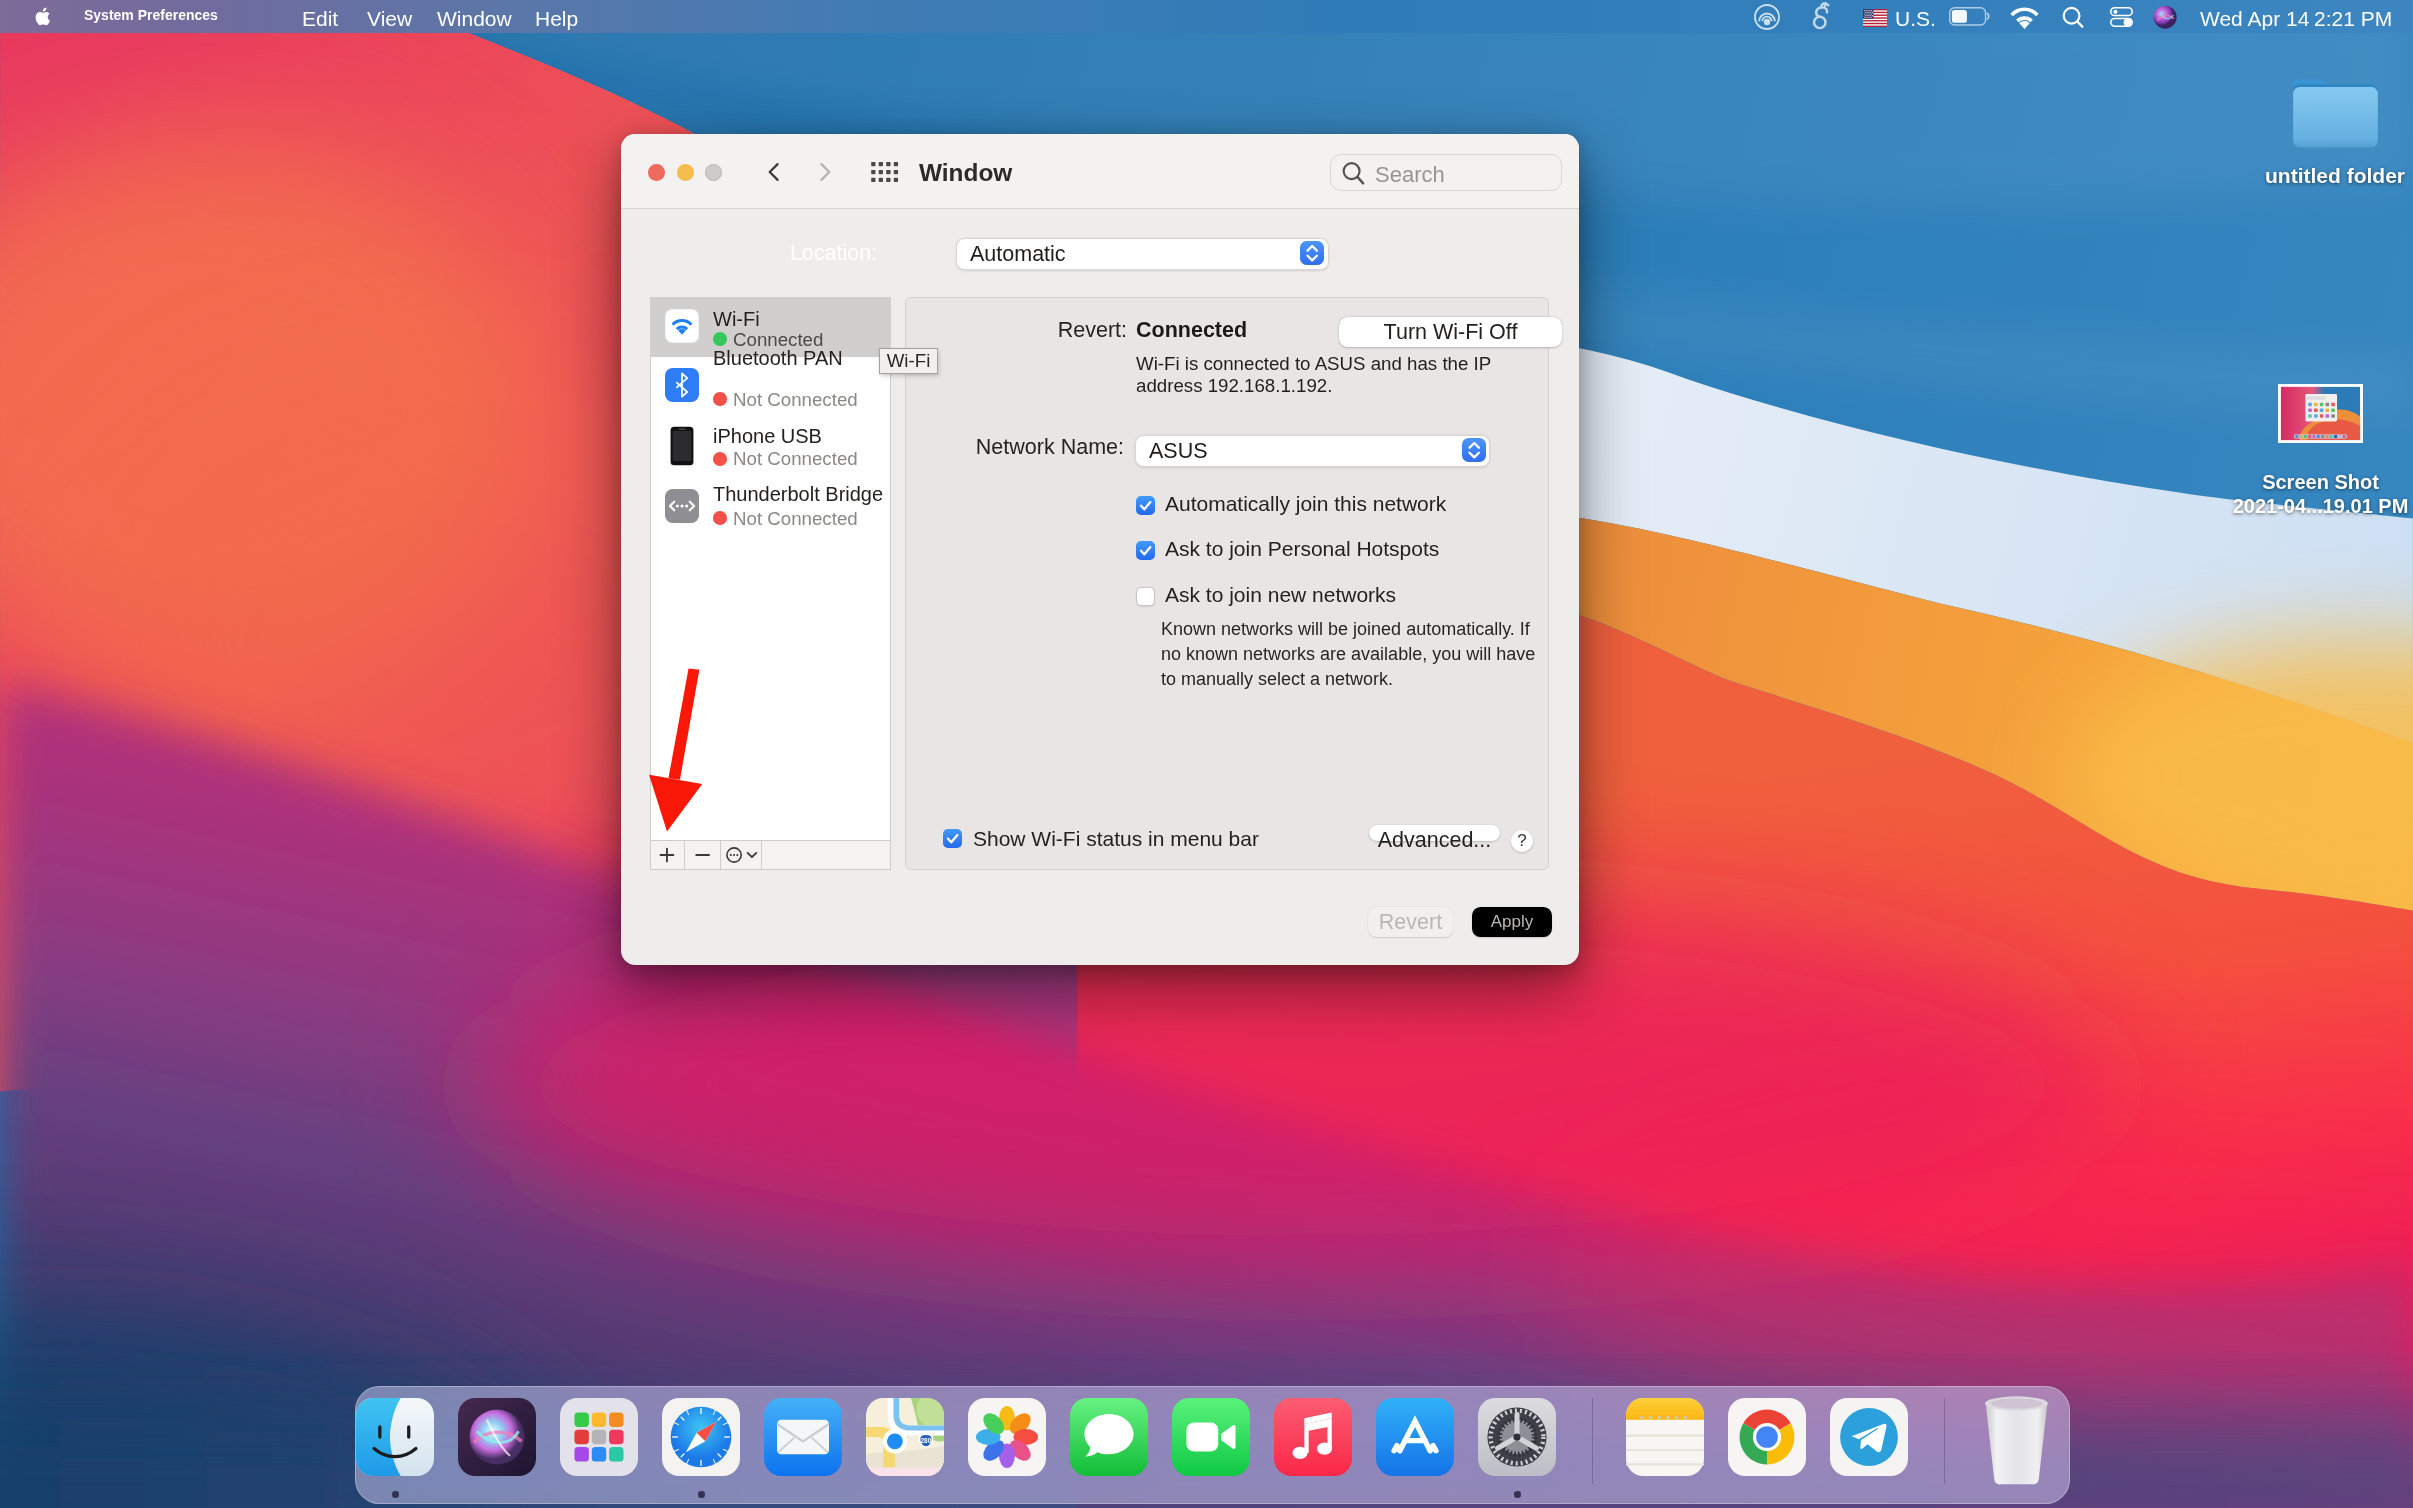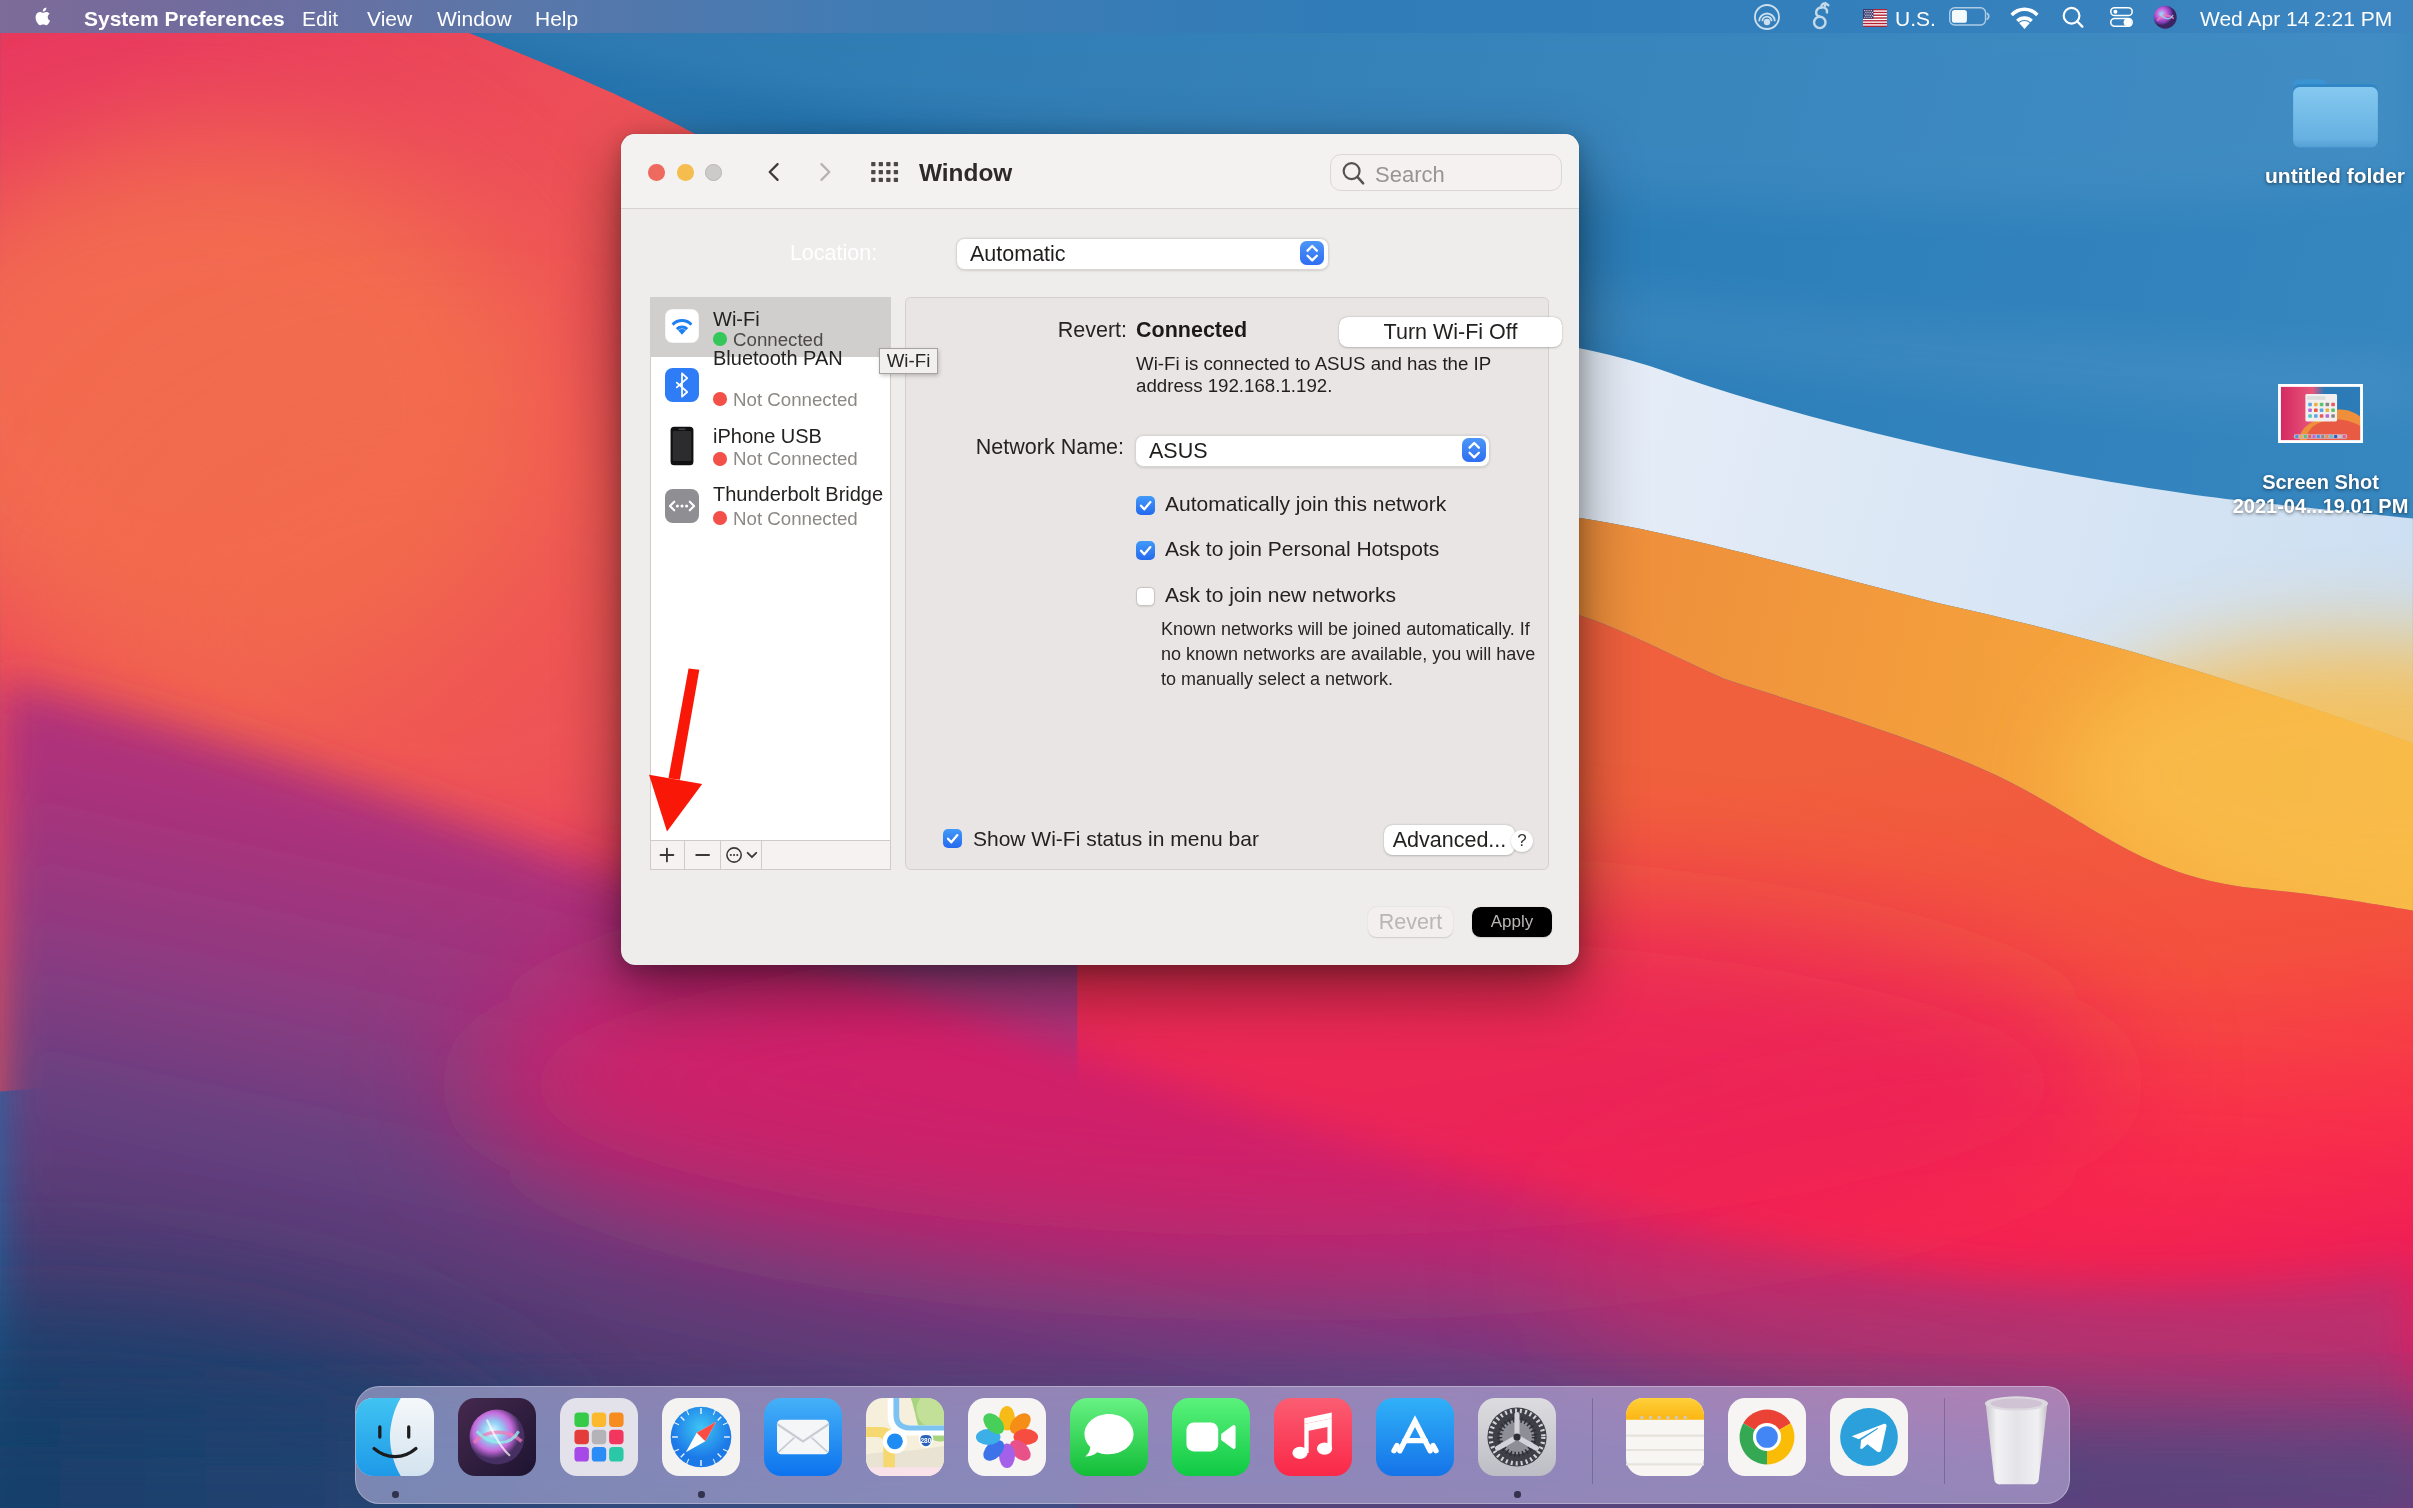--- a/index.html
+++ b/index.html
@@ -92,21 +92,21 @@
   <rect x="-100" y="1975" width="3560" height="225" fill="url(#deepbottom)" opacity="0.85" filter="url(#soft60)"></rect>
 
 </svg>
 
 <div class="abs" id="menubar" style="left:0;top:0;width:2413px;height:33px;background:linear-gradient(90deg,#7d6b99 0,#6f6c9e 230px,#5b76a8 503px,#417cb4 862px,#2f7cb8 1365px,#3480bc 1939px,#3d86c1 2413px);"></div>
 
 <svg class="abs" style="left:32px;top:5px" width="23" height="23" viewBox="0 0 32 32">
   <path fill="#ffffff" d="M21.8,16.9c0-3.1,2.6-4.6,2.7-4.7c-1.5-2.1-3.7-2.4-4.5-2.5c-1.9-0.2-3.7,1.1-4.7,1.1c-1,0-2.5-1.1-4.1-1.1c-2.1,0-4,1.2-5.1,3.1c-2.2,3.7-0.6,9.3,1.5,12.3c1,1.5,2.3,3.2,3.9,3.1c1.6-0.1,2.2-1,4.1-1c1.9,0,2.4,1,4.1,1c1.7,0,2.8-1.5,3.8-3c1.2-1.7,1.7-3.4,1.7-3.5C25.1,21.6,21.8,20.4,21.8,16.9z"></path>
   <path fill="#ffffff" d="M18.7,7.5c0.9-1.1,1.5-2.6,1.3-4.1c-1.3,0.1-2.8,0.9-3.7,1.9c-0.8,0.9-1.5,2.4-1.3,3.9C16.4,9.3,17.8,8.5,18.7,7.5z"></path>
 </svg>
-<div class="abs" style="left:84px;top:6.5px;font-size:21px;font-weight:700;color:#ffffff;">System Preferences</div>
+<div class="abs" style="left:84px;top:6.5px;font-size:14px;font-weight:700;color:#ffffff;">System Preferences</div>
 <div class="abs" style="left:302px;top:6.5px;font-size:21px;color:#ffffff;">Edit</div>
 <div class="abs" style="left:367px;top:6.5px;font-size:21px;color:#ffffff;">View</div>
 <div class="abs" style="left:437px;top:6.5px;font-size:21px;color:#ffffff;">Window</div>
 <div class="abs" style="left:535px;top:6.5px;font-size:21px;color:#ffffff;">Help</div>
 
 <svg class="abs" style="left:1750px;top:0.7px" width="34" height="32" viewBox="0 0 48 44">
   <g stroke="#ffffff" stroke-width="2.6" fill="none" opacity="0.75">
     <circle cx="24" cy="22" r="17"></circle>
     <path d="M13,28 a11,11 0 0 1 22,0"></path>
     <path d="M17.5,28 a6.5,6.5 0 0 1 13,0"></path>
@@ -415,21 +415,21 @@
 <div class="abs" style="left:1136px;top:587px;width:19.4px;height:19.4px;border-radius:5px;background:#ffffff;border:0.7px solid #c9c5c3;box-shadow:0 0.7px 1.4px rgba(0,0,0,0.1);"></div>
 <div class="abs" style="left:1165px;top:583px;font-size:21px;color:#242220;">Ask to join new networks</div>
 
 <div class="abs" style="left:1161px;top:617px;font-size:18px;color:#282624;line-height:25px;">Known networks will be joined automatically. If<br>no known networks are available, you will have<br>to manually select a network.</div>
 
 <div class="abs" style="left:943px;top:829px;width:19.4px;height:19.4px;border-radius:5px;background:linear-gradient(180deg,#419af8 0%,#2569ee 100%);"></div>
 <svg class="abs" style="left:943px;top:829px" width="19.4" height="19.4" viewBox="0 0 27 27">
     <path d="M7,13.5 L11.5,18.5 L20,8.5" stroke="#ffffff" stroke-width="3.2" fill="none" stroke-linecap="round" stroke-linejoin="round"></path>
   </svg>
 <div class="abs" style="left:973px;top:827px;font-size:21px;color:#242220;">Show Wi-Fi status in menu bar</div>
-<div class="abs" style="left:1369px;top:825px;width:131px;height:30px;background:#ffffff;border-radius:8.6px;box-shadow:0 0.7px 2.2px rgba(0,0,0,0.22), 0 0 0.7px rgba(0,0,0,0.15);text-align:center;font-size:21.5px;color:#242220;line-height:30px;margin-left:15px;">Advanced...</div>
+<div class="abs" style="left:1369px;top:825px;width:131px;height:16px;background:#ffffff;border-radius:8.6px;box-shadow:0 0.7px 2.2px rgba(0,0,0,0.22), 0 0 0.7px rgba(0,0,0,0.15);text-align:center;font-size:21.5px;color:#242220;line-height:30px;">Advanced...</div>
 <div class="abs" style="left:1511px;top:830px;width:22px;height:22px;border-radius:50%;background:#ffffff;box-shadow:0 0.7px 2.2px rgba(0,0,0,0.22);text-align:center;font-size:17px;color:#3a3836;line-height:22px;">?</div>
 
 <div class="abs" style="left:1368px;top:907px;width:85px;height:30px;background:#f2efee;border-radius:8.6px;box-shadow:0 0.7px 1.4px rgba(0,0,0,0.14);text-align:center;font-size:21.5px;color:#b9b6b4;line-height:30px;">Revert</div>
 <div class="abs" style="left:1472px;top:907px;width:80px;height:30px;background:#000000;border-radius:8.6px;box-shadow:0 0.7px 1.4px rgba(0,0,0,0.14);text-align:center;font-size:17px;color:#b9b6b4;line-height:30px;">Apply</div>
 
 <div class="abs" id="dock" style="left:355px;top:1386px;width:1715px;height:118px;background:rgba(198,192,225,0.55);border:1.1px solid rgba(255,255,255,0.3);border-radius:24.4px;backdrop-filter:blur(26px) saturate(1.3);"></div>
 
 <svg class="abs" style="left:356px;top:1398px" width="78" height="78" viewBox="0 0 108 108">
   <defs>
     <linearGradient id="fin1" x1="0" y1="0" x2="0" y2="1">

